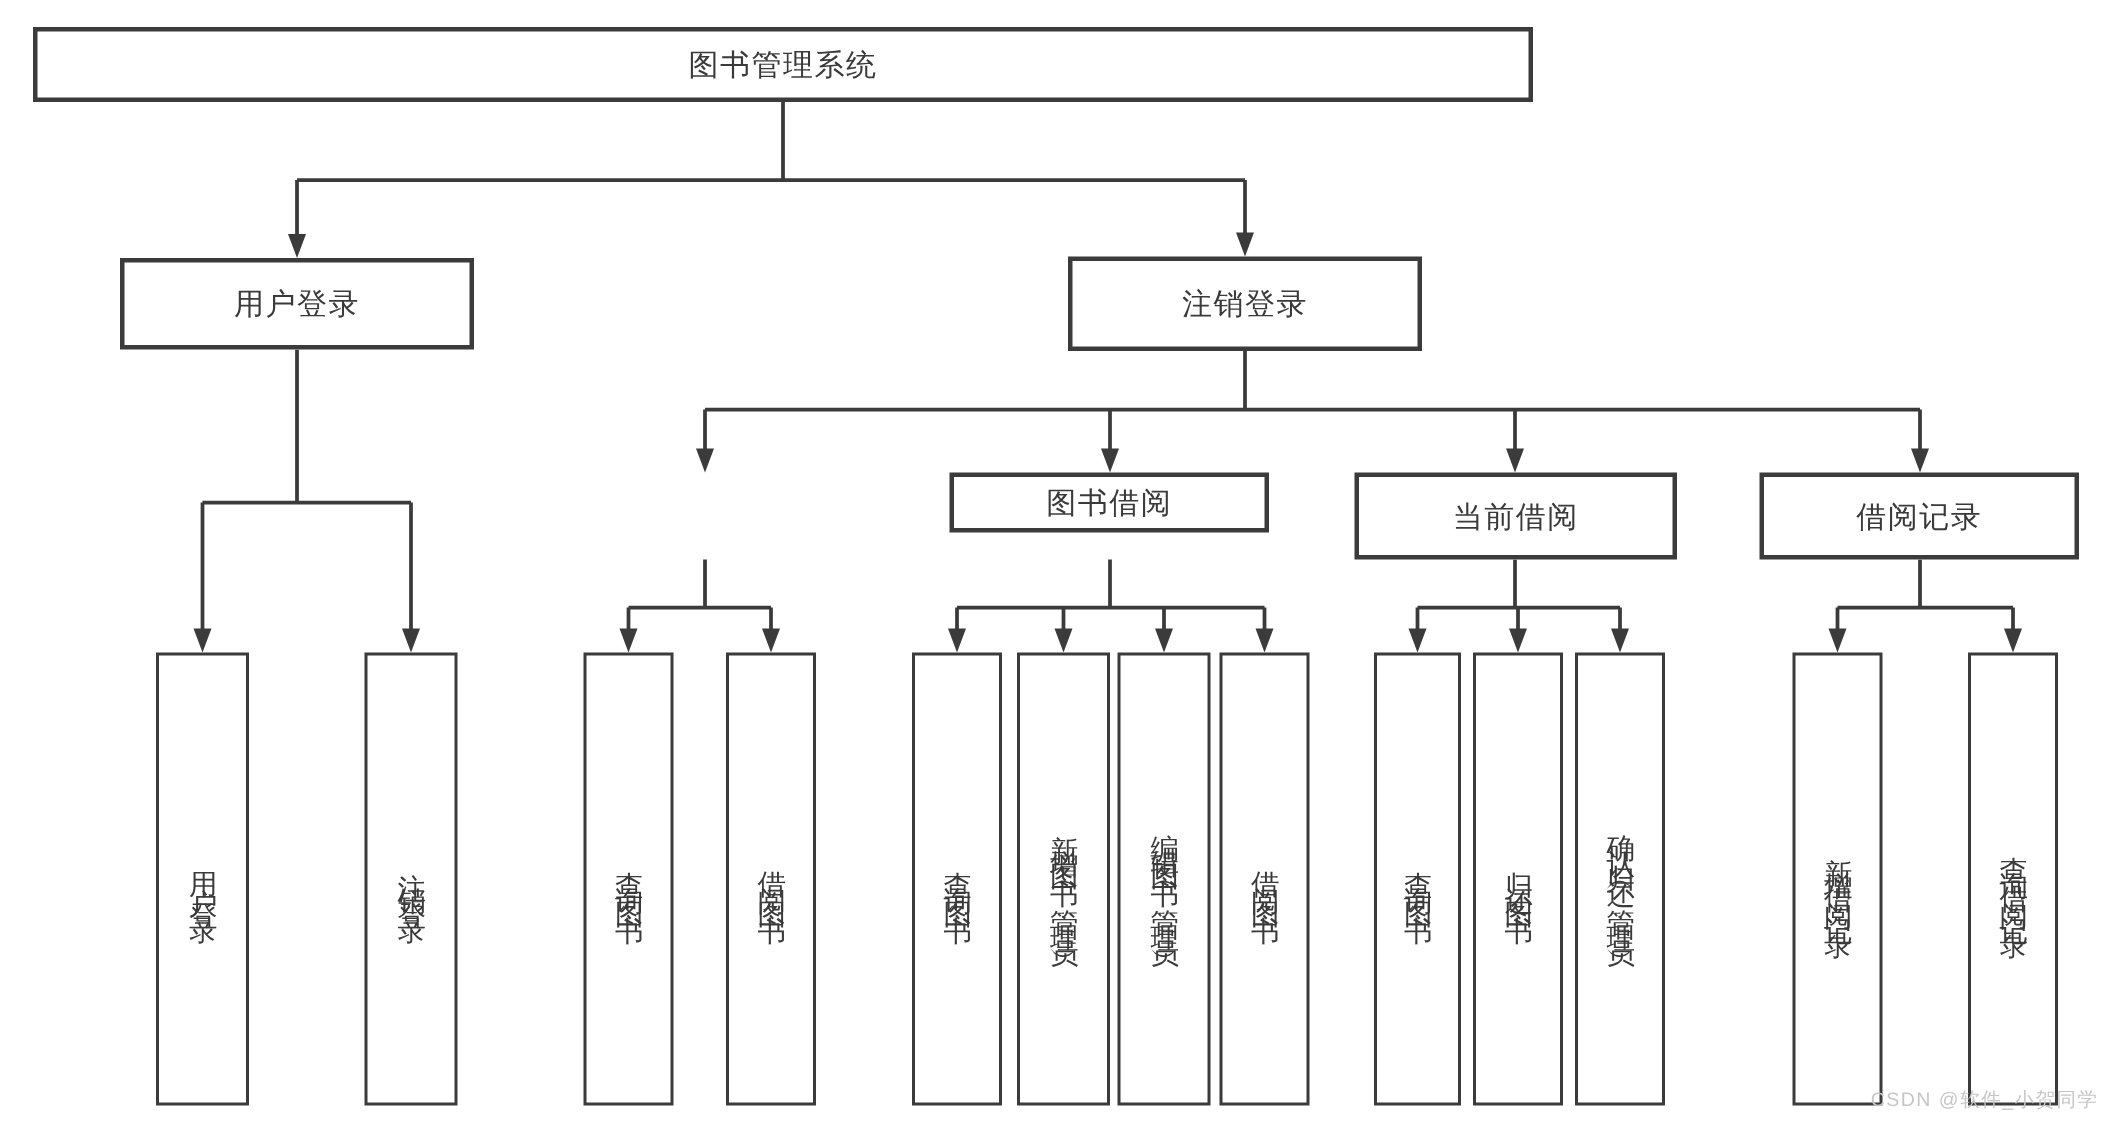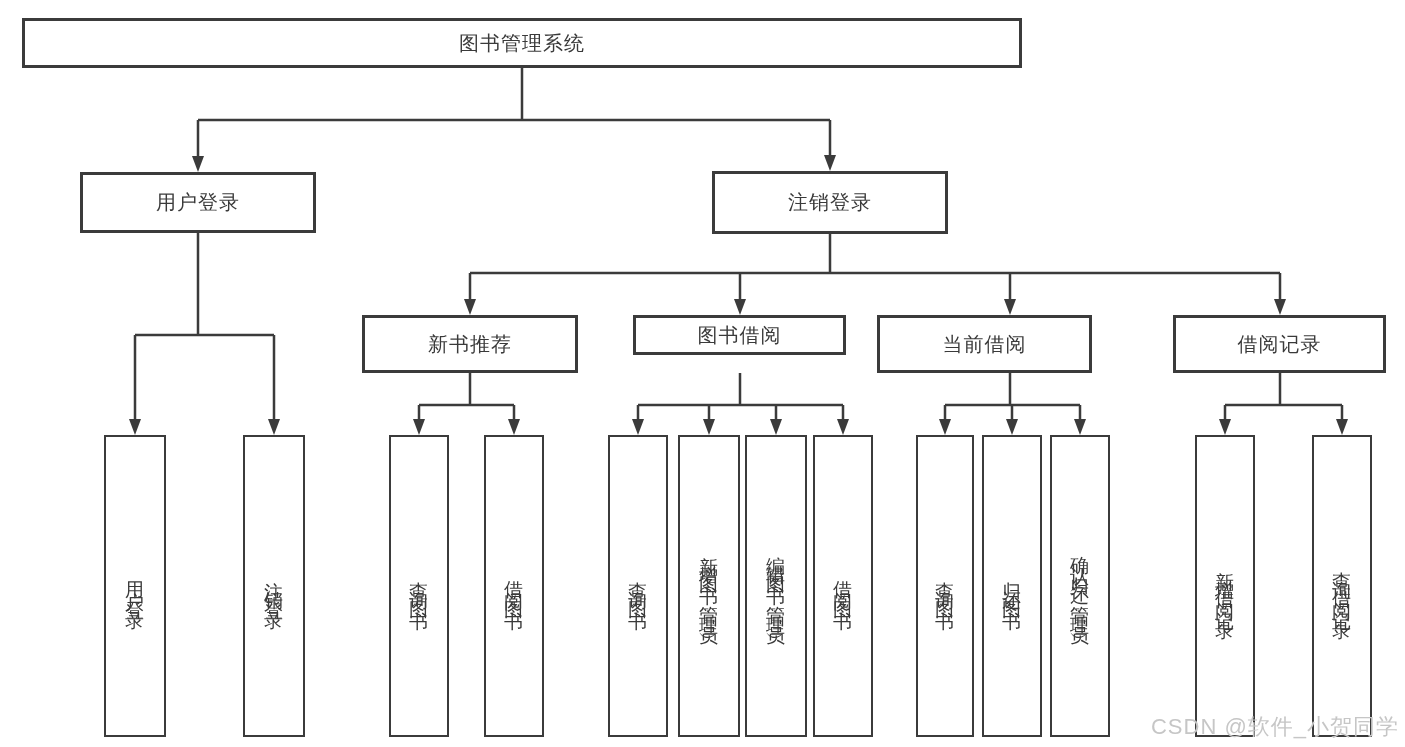--- a/index.html
+++ b/index.html
@@ -35,21 +35,21 @@
     color:#3a3a3a;
     font-size:19px;
     letter-spacing:10px;
     line-height:1;
     z-index:2;
   }
   .watermark{
     position:absolute;
     right:6px;bottom:5px;
     color:#c6c6c6;
-    font-size:22px;
+    font-size:13px;
     letter-spacing:1px;
     z-index:3;
     white-space:nowrap;
   }
 </style>
 </head>
 <body>
 
 <div class="canvas">
 
@@ -91,23 +91,22 @@
       <polygon points="1219,419 1231,419 1225,435"></polygon>
       <polygon points="1336,419 1348,419 1342,435"></polygon>
     </g>
   </svg>
 
   <div class="node" style="left:22px;top:18px;width:1000px;height:50px;">图书管理系统</div>
 
   <div class="node" style="left:80px;top:172px;width:236px;height:61px;">用户登录</div>
   <div class="node" style="left:712px;top:171px;width:236px;height:63px;">注销登录</div>
 
-  <div class="node" style="left:362px;top:315px;width:216px;height:58px;">新书推荐</div>
   <div class="node" style="left:633px;top:315px;width:213px;height:40px;">图书借阅</div>
-  <div class="node" style="left:877px;top:315px;width:215px;height:58px;">当前借阅</div>
+  <div class="node" style="left:903px;top:315px;width:215px;height:58px;">当前借阅</div>
   <div class="node" style="left:1173px;top:315px;width:213px;height:58px;font-family:Liberation Mono, monospace;">借阅记录</div>
 
   <div class="leaf" style="left:104px;width:62px;">用户登录</div>
   <div class="leaf" style="left:243px;width:62px;">注销登录</div>
 
   <div class="leaf" style="left:389px;width:60px;">查询图书</div>
   <div class="leaf" style="left:484px;width:60px;">借阅图书</div>
 
   <div class="leaf" style="left:608px;width:60px;">查询图书</div>
   <div class="leaf" style="left:678px;width:62px;">新增图书（管理员）</div>

